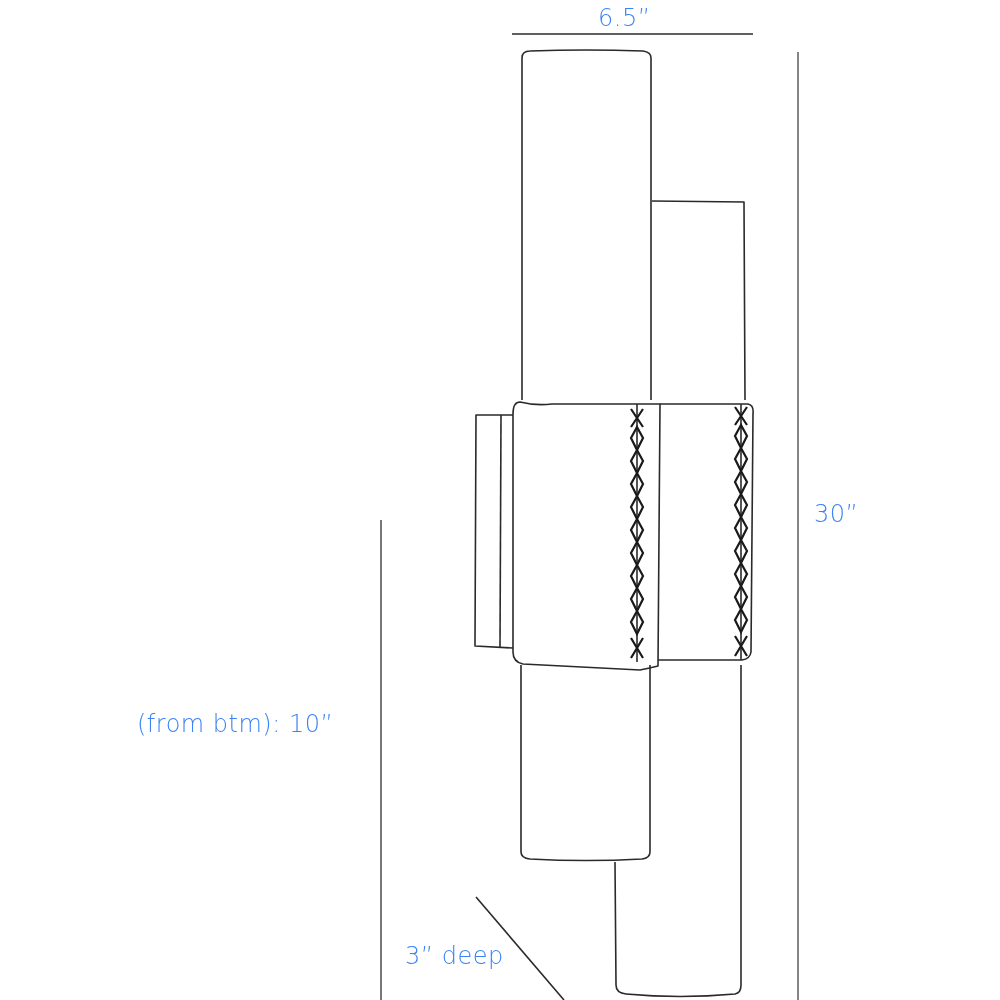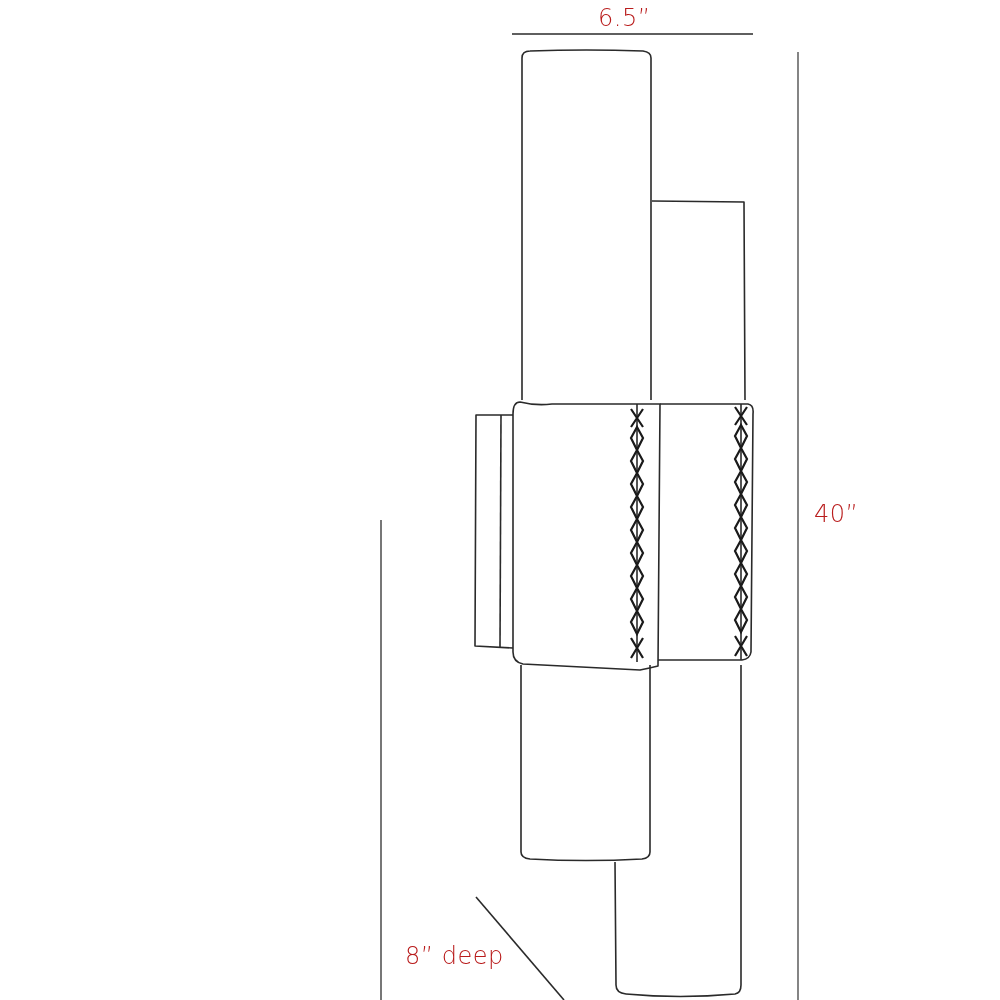--- a/index.html
+++ b/index.html
@@ -1,18 +1,18 @@
 <!DOCTYPE html>
 <html><head>
   <meta charset="utf-8">
   <style>
     html, body { margin: 0; padding: 0; background: #ffffff; }
     body { width: 1000px; height: 1000px; position: relative; overflow: hidden; font-family: "DejaVu Sans", sans-serif; }
     svg.drawing { position: absolute; left: 0; top: 0; width: 1000px; height: 1000px; }
-    .label { position: absolute; color: #b91c1c; font-family: "DejaVu Sans", sans-serif; font-weight: 300; letter-spacing: 0.5px; white-space: nowrap; }
+    .label { position: absolute; color: #3b82f6; font-family: "DejaVu Sans", sans-serif; font-weight: 300; letter-spacing: 0.5px; white-space: nowrap; }
     .dim-width { left: 598px; top: 4px; font-size: 24px; }
     .dim-height { left: 814px; top: 500px; font-size: 24px; }
     .mount-label { left: 137px; top: 707px; font-size: 24px; line-height: 34px; }
     .depth-label { left: 405px; top: 942px; font-size: 24px; }
   </style>
 </head>
 <body>
 
 <svg class="drawing" viewBox="0 0 1000 1000" xmlns="http://www.w3.org/2000/svg">
   <g fill="none" stroke="#2a2a2a" stroke-width="1.6" stroke-linejoin="round">
@@ -65,16 +65,17 @@
              M741 517 L735 528 L741 540 L747 528 Z
              M741 540 L735 551 L741 563 L747 551 Z
              M741 563 L735 574 L741 586 L747 574 Z
              M741 586 L735 597 L741 609 L747 597 Z
              M741 609 L735 620 L741 632 L747 620 Z
              M735 636 L747 656 M747 636 L735 656"></path>
   </g>
 </svg>
 
 <div class="label dim-width">6.5”</div>
-<div class="label dim-height">40”</div>
+<div class="label dim-height">30”</div>
 <div class="label mount-label">
+  <div>(from btm): 10”</div>
 </div>
-<div class="label depth-label">8” deep</div>
+<div class="label depth-label">3” deep</div>
 
 </body></html>

